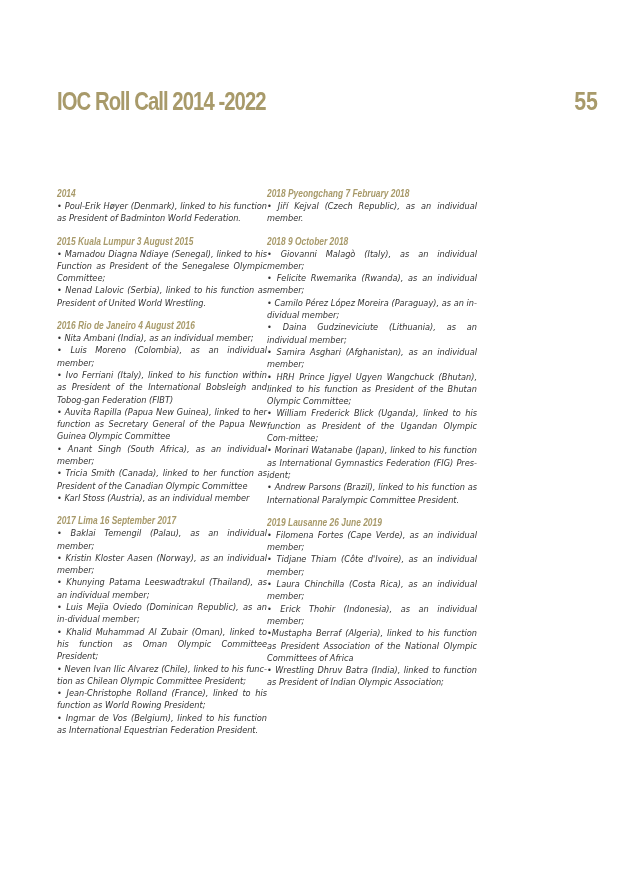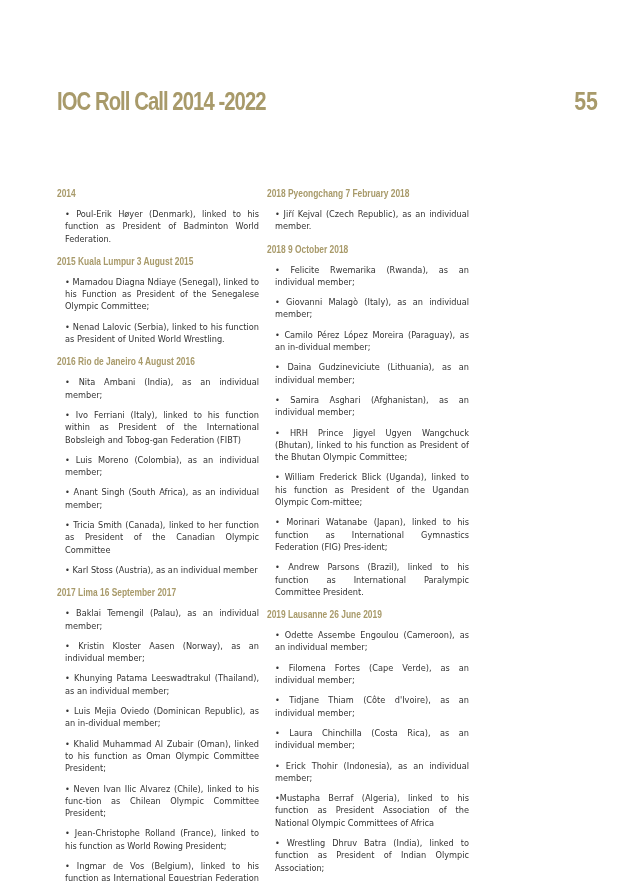--- a/index.html
+++ b/index.html
@@ -20,50 +20,51 @@
       font-weight: bold; font-size: 26px; color: #a89a6a;
       transform: scaleX(0.82); transform-origin: right top;
     }
     .col {
       position: absolute; top: 186px; width: 210px;
       font-size: 8.2px; line-height: 12.3px; color: #333333;
       text-align: justify; hyphens: manual;
     }
     .col-left { left: 57px; }
     .col-right { left: 267px; }
-    .section { margin-bottom: 9px; }
+    .section { margin-bottom: 9px; font-style: italic; }
     .section-heading {
       font-family: "Liberation Sans", sans-serif; font-weight: bold;
       font-size: 10.5px; line-height: 14px; color: #a89a6a;
       transform: scaleX(0.8); transform-origin: left top; white-space: nowrap;
       margin-bottom: 0px;
     }
-    .entry { margin: 8px; }
+    .entry { margin: 0; }
   </style>
 </head>
 <body>
 
 <div class="page-title">IOC Roll Call 2014 -2022</div>
 <div class="page-number">55</div>
 
 <div class="col col-left">
     <div class="section">
       <div class="section-heading">2014</div>
       <div class="entry">• Poul-Erik Høyer (Denmark), linked to his function as President of Badminton World Federation.</div>
     </div>
     <div class="section">
       <div class="section-heading">2015 Kuala Lumpur 3 August 2015</div>
       <div class="entry">• Mamadou Diagna Ndiaye (Senegal), linked to his Function as President of the Senegalese Olympic Committee;</div>
       <div class="entry">• Nenad Lalovic (Serbia), linked to his function as President of United World Wrestling.</div>
     </div>
     <div class="section">
       <div class="section-heading">2016 Rio de Janeiro 4 August 2016</div>
       <div class="entry">• Nita Ambani (India), as an individual member;</div>
+      <div class="entry">• Luis Moreno (Colombia), as an individual member;</div>
       <div class="entry">• Ivo Ferriani (Italy), linked to his function within as President of the International Bobsleigh and Tobog-gan Federation (FIBT)</div>
-      <div class="entry">• Luis Moreno (Colombia), as an individual member;</div>
+      <div class="entry">• Auvita Rapilla (Papua New Guinea), linked to her function as Secretary General of the Papua New Guinea Olympic Committee</div>
       <div class="entry">• Anant Singh (South Africa), as an individual member;</div>
       <div class="entry">• Tricia Smith (Canada), linked to her function as President of the Canadian Olympic Committee</div>
       <div class="entry">• Karl Stoss (Austria), as an individual member</div>
     </div>
     <div class="section">
       <div class="section-heading">2017 Lima 16 September 2017</div>
       <div class="entry">• Baklai Temengil (Palau), as an individual member;</div>
       <div class="entry">• Kristin Kloster Aasen (Norway), as an individual member;</div>
       <div class="entry">• Khunying Patama Leeswadtrakul (Thailand), as an individual member;</div>
       <div class="entry">• Luis Mejia Oviedo (Dominican Republic), as an in-dividual member;</div>
@@ -73,33 +74,32 @@
       <div class="entry">• Ingmar de Vos (Belgium), linked to his function as International Equestrian Federation President.</div>
     </div>
   </div>
 <div class="col col-right">
     <div class="section">
       <div class="section-heading">2018 Pyeongchang 7 February 2018</div>
       <div class="entry">• Jiří Kejval (Czech Republic), as an individual member.</div>
     </div>
     <div class="section">
       <div class="section-heading">2018 9 October 2018</div>
+      <div class="entry">• Giovanni Malagò (Italy), as an individual member;</div>
       <div class="entry">• Felicite Rwemarika (Rwanda), as an individual member;</div>
-      <div class="entry">• Giovanni Malagò (Italy), as an individual member;</div>
       <div class="entry">• Camilo Pérez López Moreira (Paraguay), as an in-dividual member;</div>
       <div class="entry">• Daina Gudzineviciute (Lithuania), as an individual member;</div>
       <div class="entry">• Samira Asghari (Afghanistan), as an individual member;</div>
       <div class="entry">• HRH Prince Jigyel Ugyen Wangchuck (Bhutan), linked to his function as President of the Bhutan Olympic Committee;</div>
       <div class="entry">• William Frederick Blick (Uganda), linked to his function as President of the Ugandan Olympic Com-mittee;</div>
       <div class="entry">• Morinari Watanabe (Japan), linked to his function as International Gymnastics Federation (FIG) Pres-ident;</div>
       <div class="entry">• Andrew Parsons (Brazil), linked to his function as International Paralympic Committee President.</div>
     </div>
     <div class="section">
       <div class="section-heading">2019 Lausanne 26 June 2019</div>
-      <div class="entry">• Odette Assembe Engoulou (Cameroon), as an individual member;</div>
       <div class="entry">• Filomena Fortes (Cape Verde), as an individual member;</div>
       <div class="entry">• Tidjane Thiam (Côte d'Ivoire), as an individual member;</div>
       <div class="entry">• Laura Chinchilla (Costa Rica), as an individual member;</div>
       <div class="entry">• Erick Thohir (Indonesia), as an individual member;</div>
       <div class="entry">•Mustapha Berraf (Algeria), linked to his function as President Association of the National Olympic Committees of Africa</div>
       <div class="entry">• Wrestling Dhruv Batra (India), linked to function as President of Indian Olympic Association;</div>
     </div>
   </div>
 
 </body></html>

